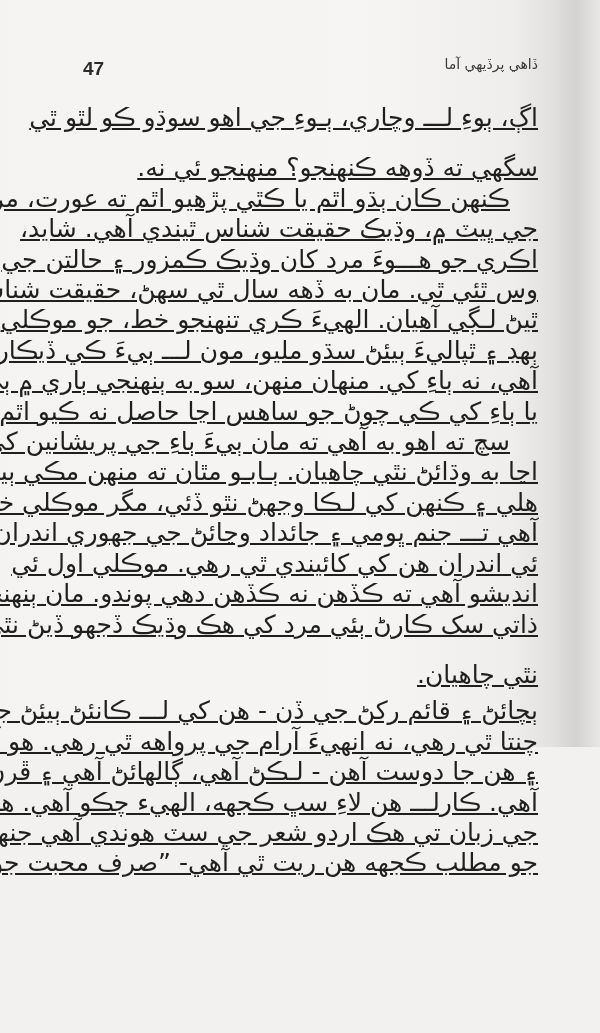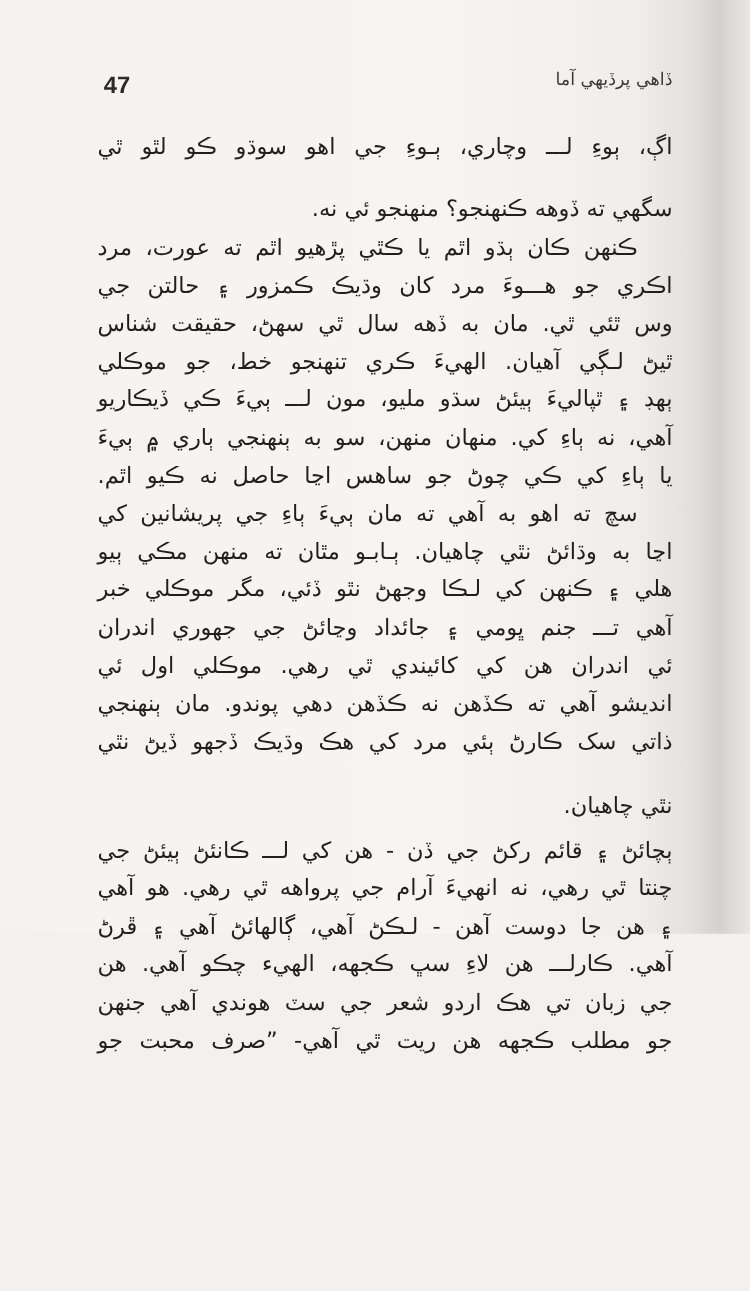--- a/index.html
+++ b/index.html
@@ -41,23 +41,24 @@
       color: #3a3a3a;
     }
     .body-text {
       position: absolute;
       left: 78px;
       top: 103px;
       width: 460px;
       direction: rtl;
       text-align: justify;
       font-family: "DejaVu Sans", sans-serif;
-      font-size: 18px;
+      font-size: 25px;
       line-height: 30.4px;
       color: #1f1f1f;
+      text-decoration: underline;
     }
     .para {
       margin: 0;
       padding: 0;
     }
     .line {
       display: block;
       white-space: nowrap;
       text-align: justify;
       text-align-last: justify;
@@ -79,20 +80,21 @@
 
   <div class="body-text">
 
     <div class="para">
       <span class="line">اڳ، ٻوءِ لـــ وچاري، ٻـوءِ جي اهو سوڌو ڪو لٿو ٿي</span>
       <span class="line last">سگهي ته ڏوهه ڪنهنجو؟ منهنجو ئي نه.</span>
     </div>
 
     <div class="para">
       <span class="line" style="padding-right:28px">ڪنهن ڪان ٻڌو اٿم يا ڪٿي پڙهيو اٿم ته عورت، مرد</span>
+      <span class="line">جي ڀيٽ ۾، وڌيڪ حقيقت شناس ٿيندي آهي. شايد،</span>
       <span class="line">اڪري جو هـــوءَ مرد کان وڌيڪ ڪمزور ۽ حالتن جي</span>
       <span class="line">وس ٿئي ٿي. مان به ڏهه سال ٿي سهڻ، حقيقت شناس</span>
       <span class="line">ٿيڻ لـڳي آهيان. الهيءَ ڪري تنهنجو خط، جو موڪلي</span>
       <span class="line">ٻهڊ ۽ ٿپاليءَ ٻيئڻ سڌو مليو، مون لـــ ٻيءَ ڪي ڏيڪاريو</span>
       <span class="line">آهي، نه ٻاءِ کي. منهان منهن، سو به ٻنهنجي ٻاري ۾ ٻيءَ</span>
       <span class="line">يا ٻاءِ کي ڪي چوڻ جو ساهس اڃا حاصل نه ڪيو اٿم.</span>
     </div>
 
     <div class="para">
       <span class="line" style="padding-right:28px">سچ ته اهو به آهي ته مان ٻيءَ ٻاءِ جي پريشانين کي</span>

